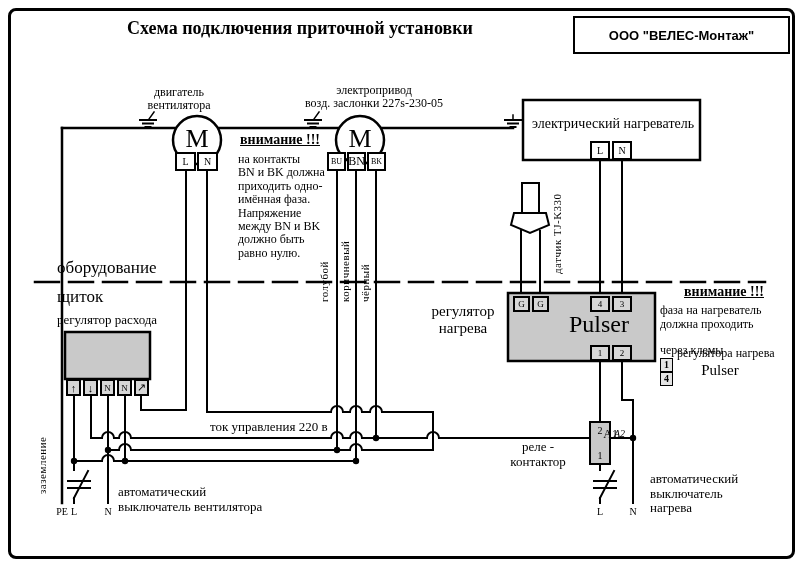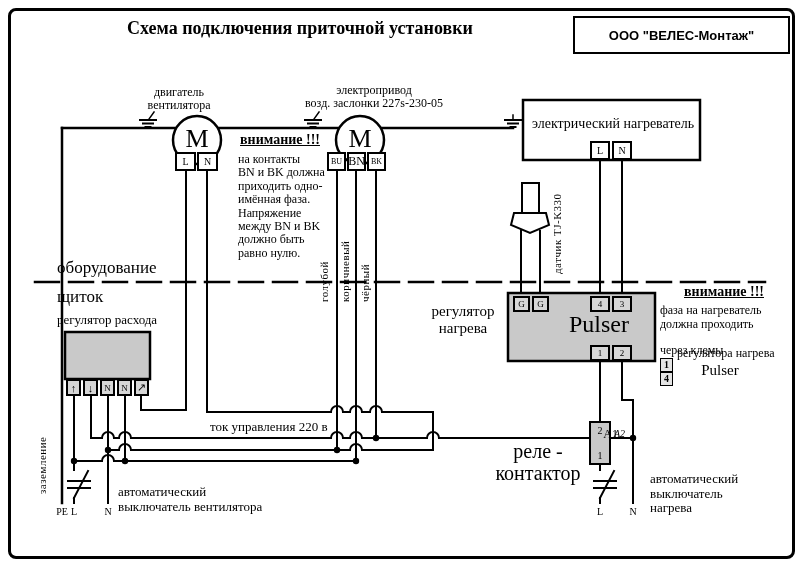--- a/index.html
+++ b/index.html
@@ -181,21 +181,21 @@
   <div class="lbl c" style="left:660px;top:362px;width:120px;font-size:15px;">Pulser</div>
 
   <div class="lbl" style="left:210px;top:420px;font-size:13px;">ток управления  220 в</div>
 
   <div id="relaybox">
     <span>2</span>
     <span>1</span>
   </div>
   <div class="lbl" style="left:598px;top:428px;width:20px;font-size:12px;text-align:right;">A1</div>
   <div class="lbl" style="left:614px;top:428px;width:20px;font-size:10px;font-style:italic;">A2</div>
-  <div class="lbl c" style="left:494px;top:440px;width:88px;font-size:20px;">реле -
+  <div class="lbl c" style="left:494px;top:440px;width:88px;font-size:13px;">реле -
 контактор</div>
 
   <div class="lbl" style="left:118px;top:485px;width:190px;font-size:13px;">автоматический
 выключатель вентилятора</div>
   <div class="lbl" style="left:650px;top:472px;width:130px;font-size:13px;">автоматический
 выключатель
 нагрева</div>
 
   <div class="lbl vtext" style="left:36px;top:410px;height:84px;font-size:11px;">заземление</div>
 

